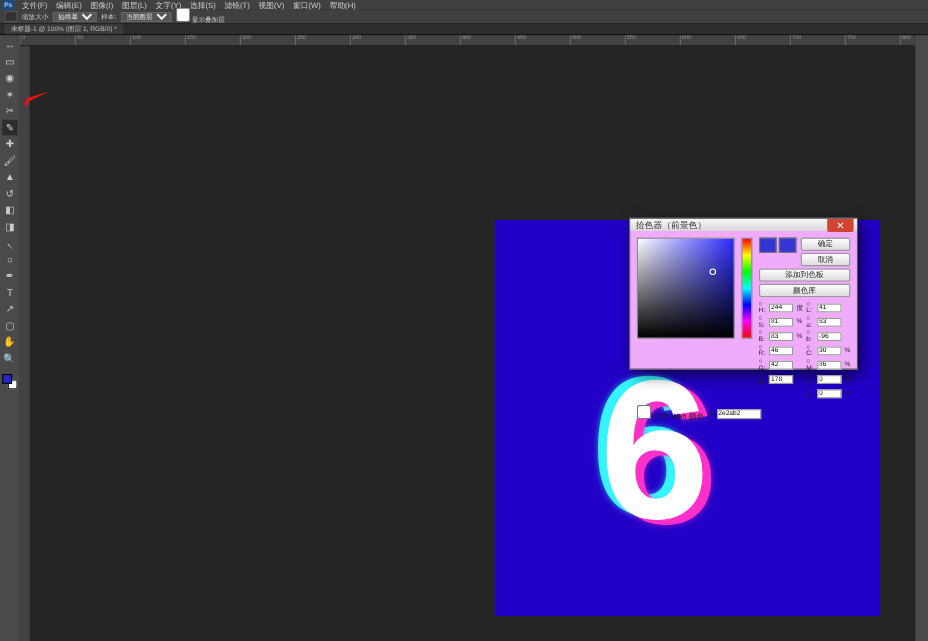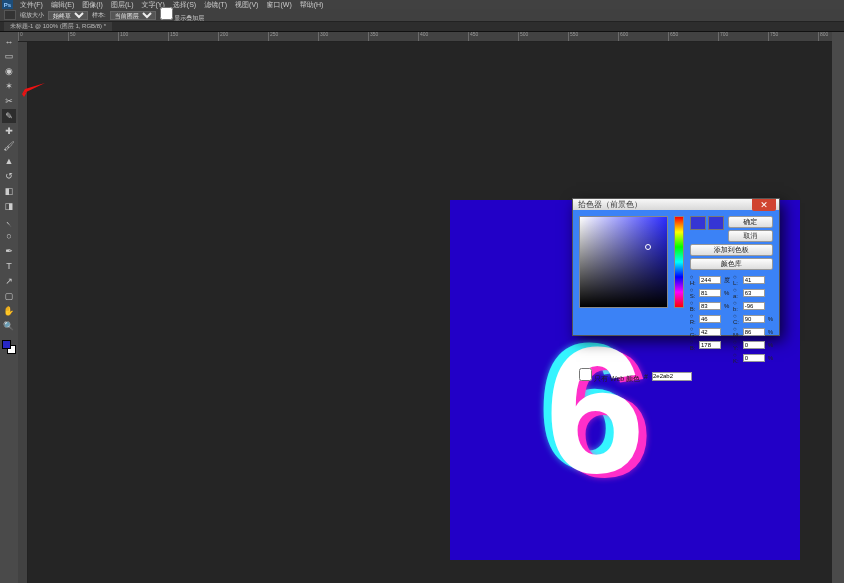--- a/index.html
+++ b/index.html
@@ -26,21 +26,21 @@
 .rightdock{position:absolute;top:32px;right:0;width:12px;bottom:0;background:#4a4a4a;}
 .canvas-area { position:absolute; top:42px; left:28px; right:12px; bottom:0; background:#252525; }
 .artboard { position:absolute; left:422px; top:158px; width:350px; height:360px; background:#2200c7; }
 .glyph{position:absolute;left:95px;top:120px;font-size:180px;font-weight:800;font-family:Arial,sans-serif;line-height:1;}
 .glyph.cy{color:#35f4ff;text-shadow:0 0 6px rgba(53,244,255,.6);transform:translate(-8px,-4px);}
 .glyph.mg{color:#ff2fc9;text-shadow:0 0 6px rgba(255,47,201,.6);transform:translate(8px,4px);}
 .glyph.wh{color:#fff;}
 .arrow{position:absolute;top:80px;left:18px;width:28px;height:20px;pointer-events:none;}
 .arrow svg{width:100%;height:100%;}
 
-.picker{position:absolute;left:572px;top:198px;width:208px;height:138px;background:#3b82f6;border:1px solid #555;box-shadow:4px 5px 14px rgba(0,0,0,.7);color:#222;font-size:7px;display:flex;flex-direction:column;}
+.picker{position:absolute;left:572px;top:198px;width:208px;height:138px;background:#f0abfc;border:1px solid #555;box-shadow:4px 5px 14px rgba(0,0,0,.7);color:#222;font-size:7px;display:flex;flex-direction:column;}
 .picker .titlebar{height:14px;background:linear-gradient(#f7f7f7,#d8d8d8);display:flex;align-items:center;padding:0 5px;font-size:8px;color:#333;position:relative;}
 .picker .titlebar .close{position:absolute;right:3px;top:0;width:24px;height:12px;background:#d04430;color:#fff;display:flex;align-items:center;justify-content:center;font-size:9px;border-radius:0 0 2px 2px;cursor:pointer;}
 .picker .body{flex:1;display:flex;padding:6px 6px 4px 6px;gap:6px;}
 .picker .svbox{width:92px;height:92px;position:relative;border:1px solid #888;background:linear-gradient(to top,#000,transparent),linear-gradient(to right,#fff,#2b2bff);} 
 .picker .svbox .cursor{position:absolute;width:6px;height:6px;border:1px solid #fff;border-radius:50%;transform:translate(-50%,-50%);} 
 .picker .hue{width:10px;height:92px;border:1px solid #888;background:linear-gradient(to bottom,#f00,#ff0,#0f0,#0ff,#00f,#f0f,#f00);}
 .picker .rightcol{flex:1;display:flex;flex-direction:column;gap:2px;}
 .picker .swpair{display:flex;gap:2px;}
 .picker .swpair .sw{width:16px;height:14px;border:1px solid #777;}
 .picker .btn{height:12px;border:1px solid #999;background:linear-gradient(#fdfdfd,#dedede);border-radius:2px;font-size:7px;display:flex;align-items:center;justify-content:center;cursor:pointer;}

